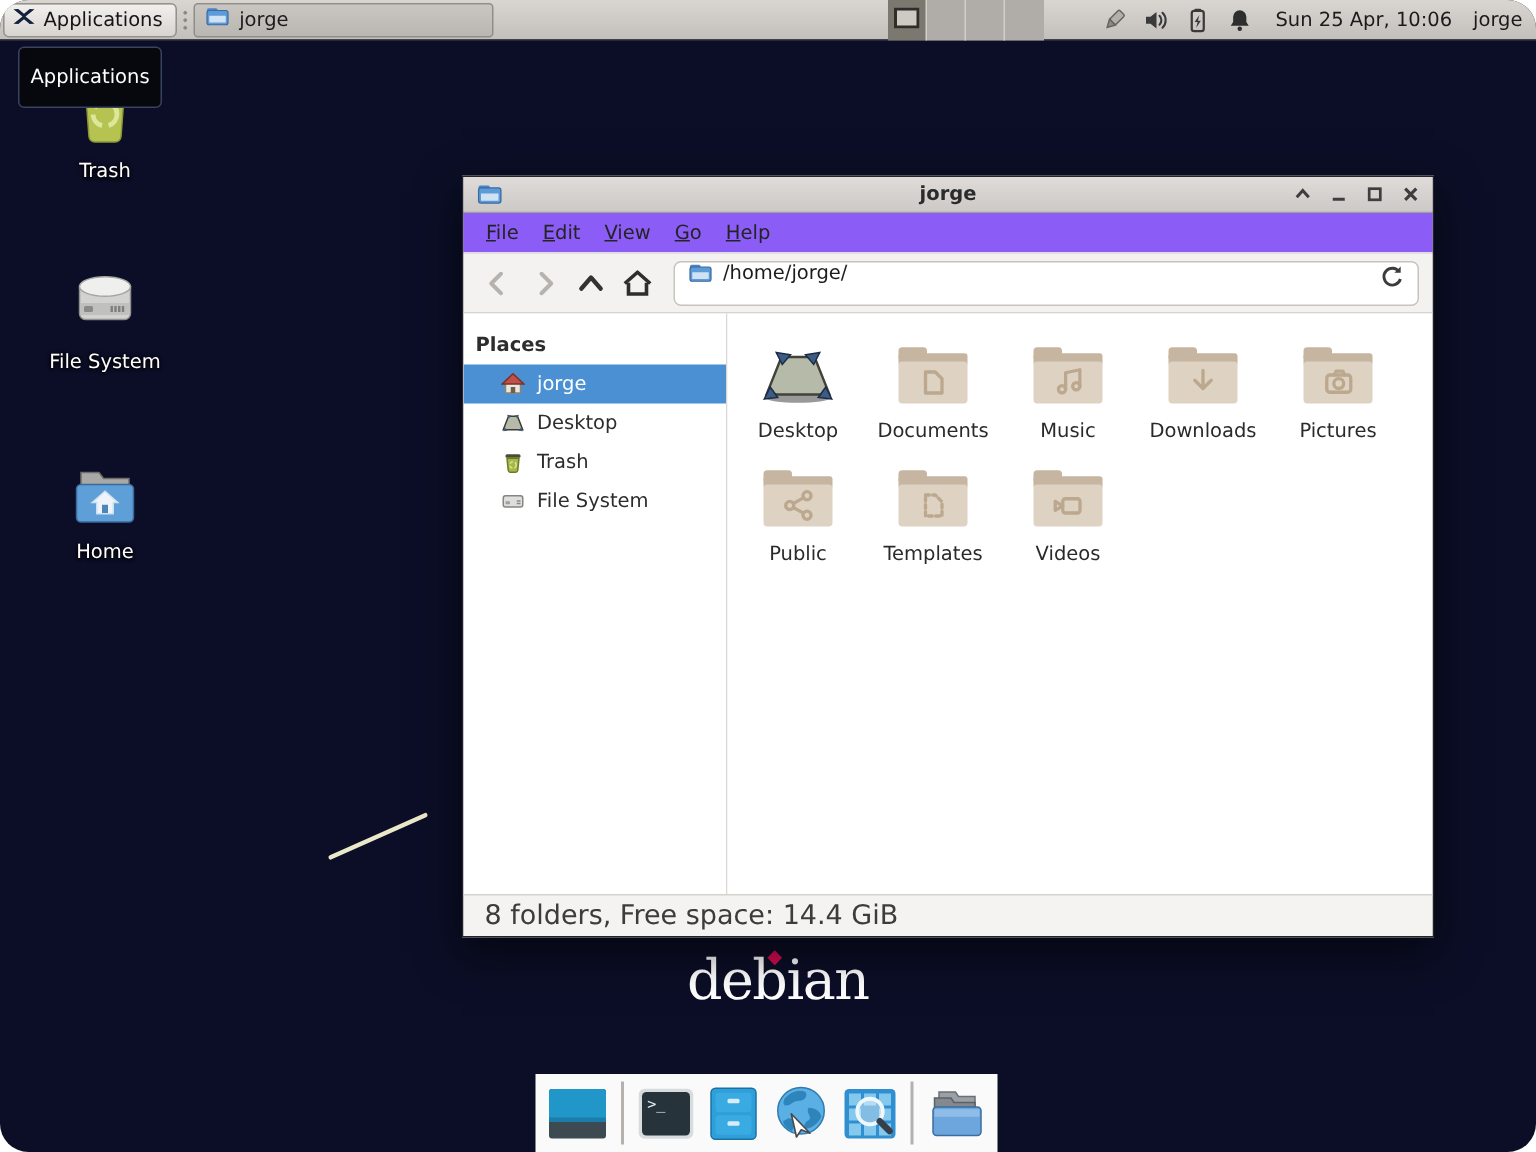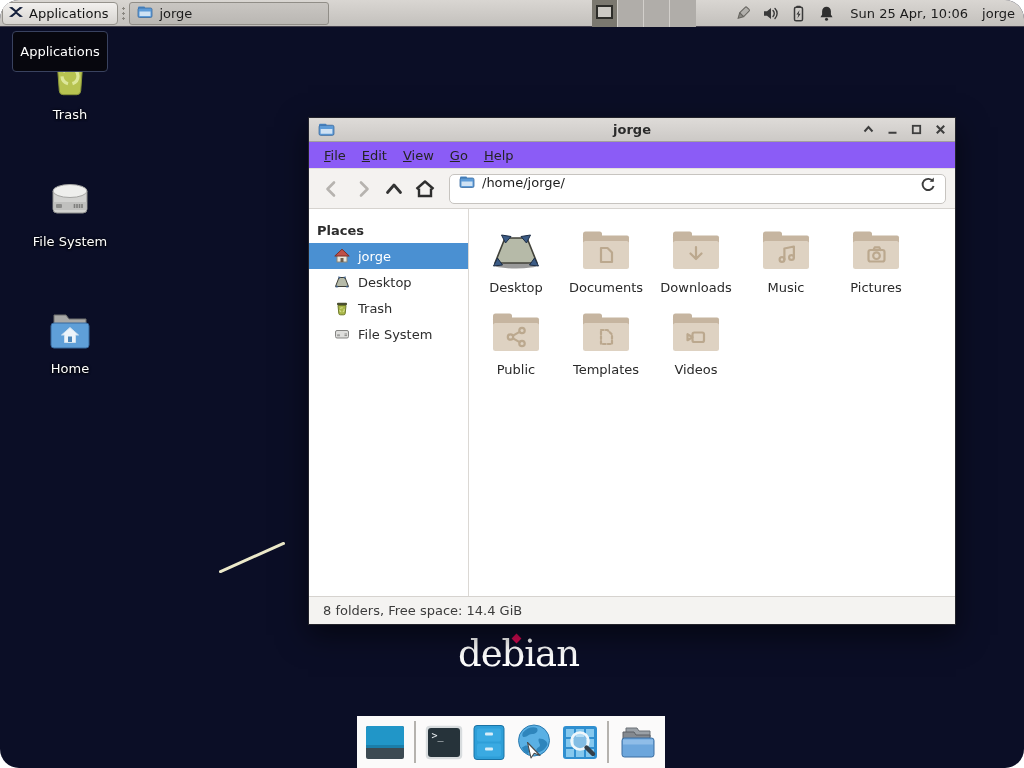--- a/index.html
+++ b/index.html
@@ -70,33 +70,33 @@
   .menu-item { display:inline-block; padding:4px 8px; font-size:13px; color:#242424; }
   .menu-item::first-letter { text-decoration:underline; }
   #toolbar { height:40px; display:flex; align-items:center; padding:0 9px; gap:3px; background:#f4f2f0;
              border-bottom:1px solid #d6d3cf; flex:0 0 auto; }
   .tb-btn { width:28px; height:26px; display:flex; align-items:center; justify-content:center; border-radius:3px; }
   #path-field { flex:1; height:30px; margin-left:7px; background:#fff; border:1px solid #c7c4c0;
                 border-radius:5px; display:flex; align-items:flex-start; padding:0 9px; gap:7px;
                 font-size:13px; color:#1c1c1c; }
   #reload-btn { margin-left:auto; display:flex; align-items:center; }
   #win-body { flex:1; display:flex; min-height:0; }
-  #sidebar { width:160px; background:#fff; border-right:1px solid #dbd8d4; padding-top:8px;
+  #sidebar { width:176px; background:#fff; border-right:1px solid #dbd8d4; padding-top:8px;
              font-size:13px; overflow:hidden; flex:0 0 auto; }
   .sb-header { font-weight:bold; color:#2d2d2d; padding:6px 10px 5px 8px; }
   .sb-item { display:flex; align-items:center; gap:8px; padding:5px 8px 5px 25px; color:#2d2d2d; }
   .sb-item.selected { background:#4a90d2; color:#fff; }
   .sb-icon { width:16px; height:16px; display:flex; align-items:center; justify-content:center; flex:0 0 auto; }
   #files { flex:1; background:#fff; padding:20px 0 0 2px;
            display:grid; grid-template-columns:repeat(5, 90px); align-content:start; row-gap:16px; }
   .file-item { width:90px; display:flex; flex-direction:column; align-items:center; }
   .file-icon { height:42px; display:flex; align-items:flex-end; }
   .file-label { margin-top:9px; font-size:13px; color:#2a2a2a; }
   #statusbar { height:28px; background:#f4f3f1; border-top:1px solid #d6d3cf;
-               display:flex; align-items:center; padding:0 14px; font-size:13px; color:#3c3c3c; flex:0 0 auto; }
+               display:flex; align-items:center; padding:0 14px; font-size:18px; color:#3c3c3c; flex:0 0 auto; }
 
   
   #dock { position:absolute; left:357px; top:716px; width:308px; height:52px; background:#fbfafa;
           display:flex; align-items:center; justify-content:center; gap:9px; z-index:30; }
   .dock-item { display:flex; align-items:center; justify-content:center; }
   .dock-sep { width:2px; height:42px; background:#b5b2ae; }
 </style>
 </head>
 <body>
 
@@ -369,40 +369,40 @@
             </span>
             <div class="file-label">Documents</div>
           </div>
           <div class="file-item">
             <span class="file-icon">
               <svg width="52" height="42" viewBox="0 0 52 42">
                 <rect x="3" y="2.5" width="19" height="9" rx="2.5" fill="#c6b5a0"></rect>
                 <rect x="3" y="6.5" width="46" height="8.5" rx="2" fill="#c6b5a0"></rect>
                 <rect x="3" y="12" width="46" height="28" rx="2.5" fill="#ded2c2"></rect>
                 <g fill="none" stroke="#bba88e" stroke-width="2.2" stroke-linecap="round" stroke-linejoin="round">
-                  <path d="M26 18v10M20.5 24.5 26 30l5.5-5.5"></path>
-                </g>
-              </svg>
-            </span>
-            <div class="file-label">Downloads</div>
-          </div>
-          <div class="file-item">
-            <span class="file-icon">
-              <svg width="52" height="42" viewBox="0 0 52 42">
-                <rect x="3" y="2.5" width="19" height="9" rx="2.5" fill="#c6b5a0"></rect>
-                <rect x="3" y="6.5" width="46" height="8.5" rx="2" fill="#c6b5a0"></rect>
-                <rect x="3" y="12" width="46" height="28" rx="2.5" fill="#ded2c2"></rect>
-                <g fill="none" stroke="#bba88e" stroke-width="2.2" stroke-linecap="round" stroke-linejoin="round">
                   <circle cx="22" cy="30.5" r="2.4"></circle>
                   <circle cx="31.5" cy="28.5" r="2.4"></circle>
                   <path d="M24.4 30.5v-11l9.5-2v11"></path>
                 </g>
               </svg>
             </span>
             <div class="file-label">Music</div>
+          </div>
+          <div class="file-item">
+            <span class="file-icon">
+              <svg width="52" height="42" viewBox="0 0 52 42">
+                <rect x="3" y="2.5" width="19" height="9" rx="2.5" fill="#c6b5a0"></rect>
+                <rect x="3" y="6.5" width="46" height="8.5" rx="2" fill="#c6b5a0"></rect>
+                <rect x="3" y="12" width="46" height="28" rx="2.5" fill="#ded2c2"></rect>
+                <g fill="none" stroke="#bba88e" stroke-width="2.2" stroke-linecap="round" stroke-linejoin="round">
+                  <path d="M26 18v10M20.5 24.5 26 30l5.5-5.5"></path>
+                </g>
+              </svg>
+            </span>
+            <div class="file-label">Downloads</div>
           </div>
           <div class="file-item">
             <span class="file-icon">
               <svg width="52" height="42" viewBox="0 0 52 42">
                 <rect x="3" y="2.5" width="19" height="9" rx="2.5" fill="#c6b5a0"></rect>
                 <rect x="3" y="6.5" width="46" height="8.5" rx="2" fill="#c6b5a0"></rect>
                 <rect x="3" y="12" width="46" height="28" rx="2.5" fill="#ded2c2"></rect>
                 <g fill="none" stroke="#bba88e" stroke-width="2.2" stroke-linecap="round" stroke-linejoin="round">
                   <rect x="18.5" y="21" width="16" height="11.5" rx="2"></rect>
                   <circle cx="26.5" cy="26.7" r="3.3"></circle>

